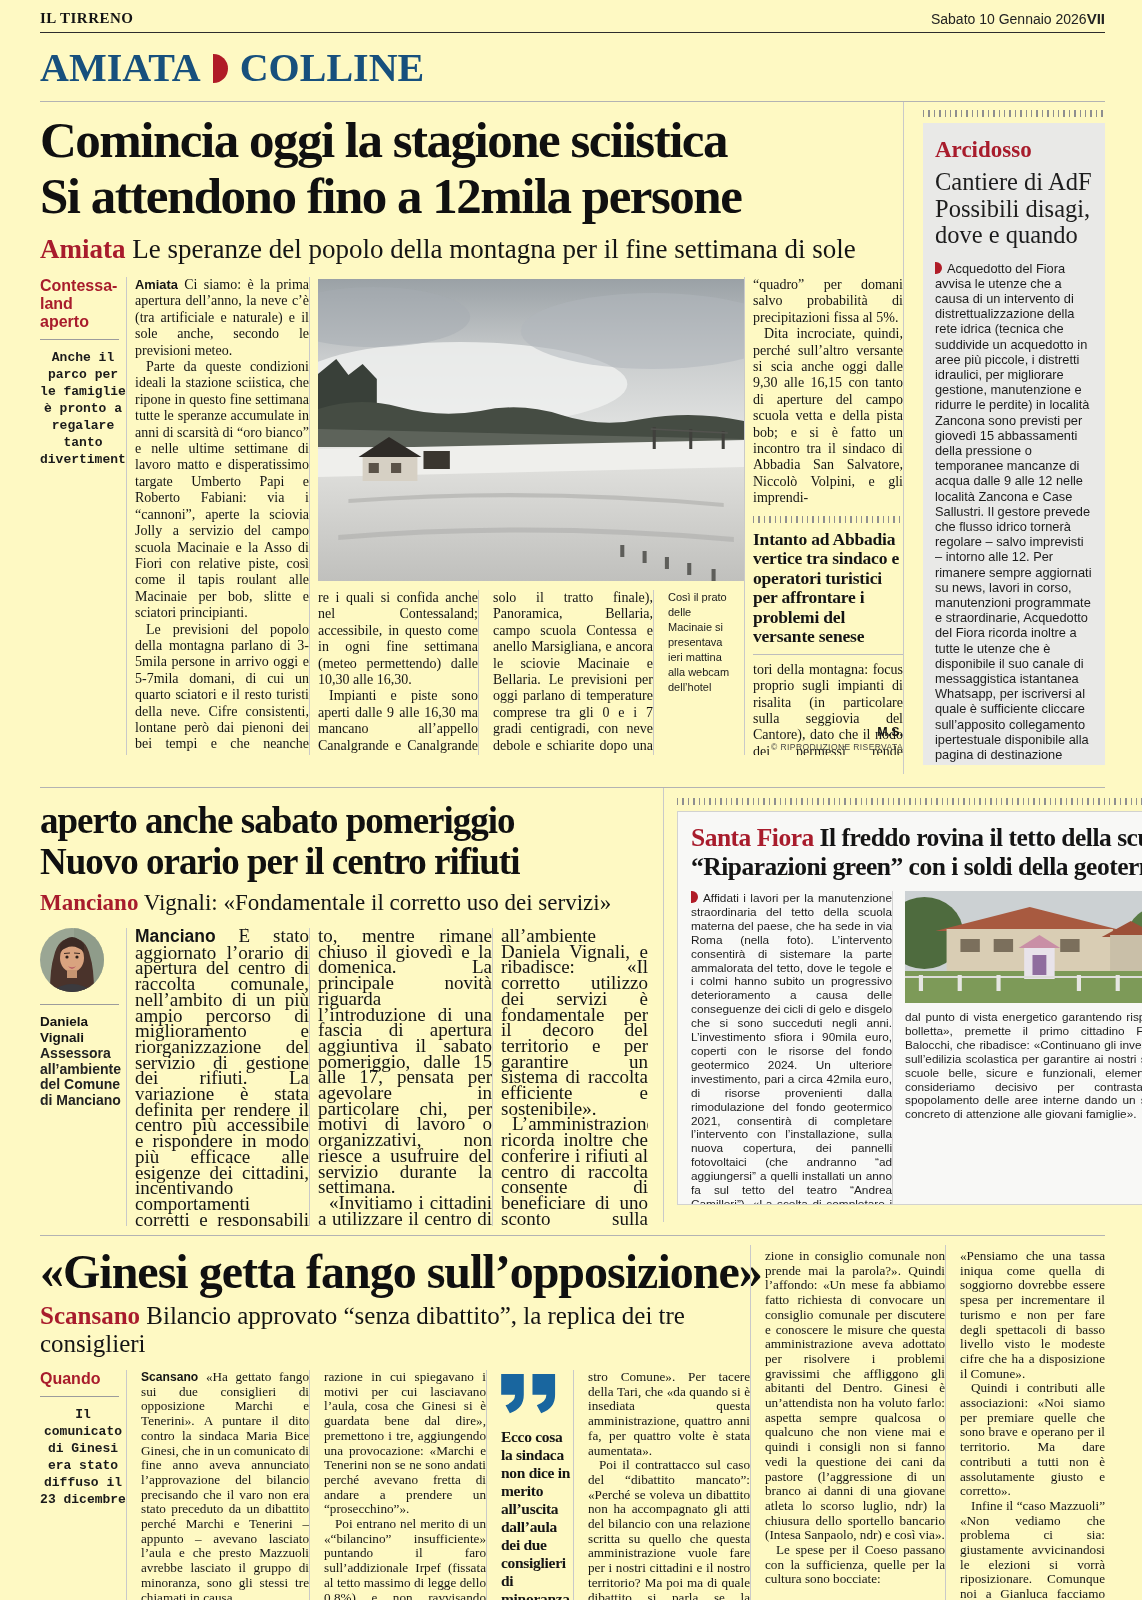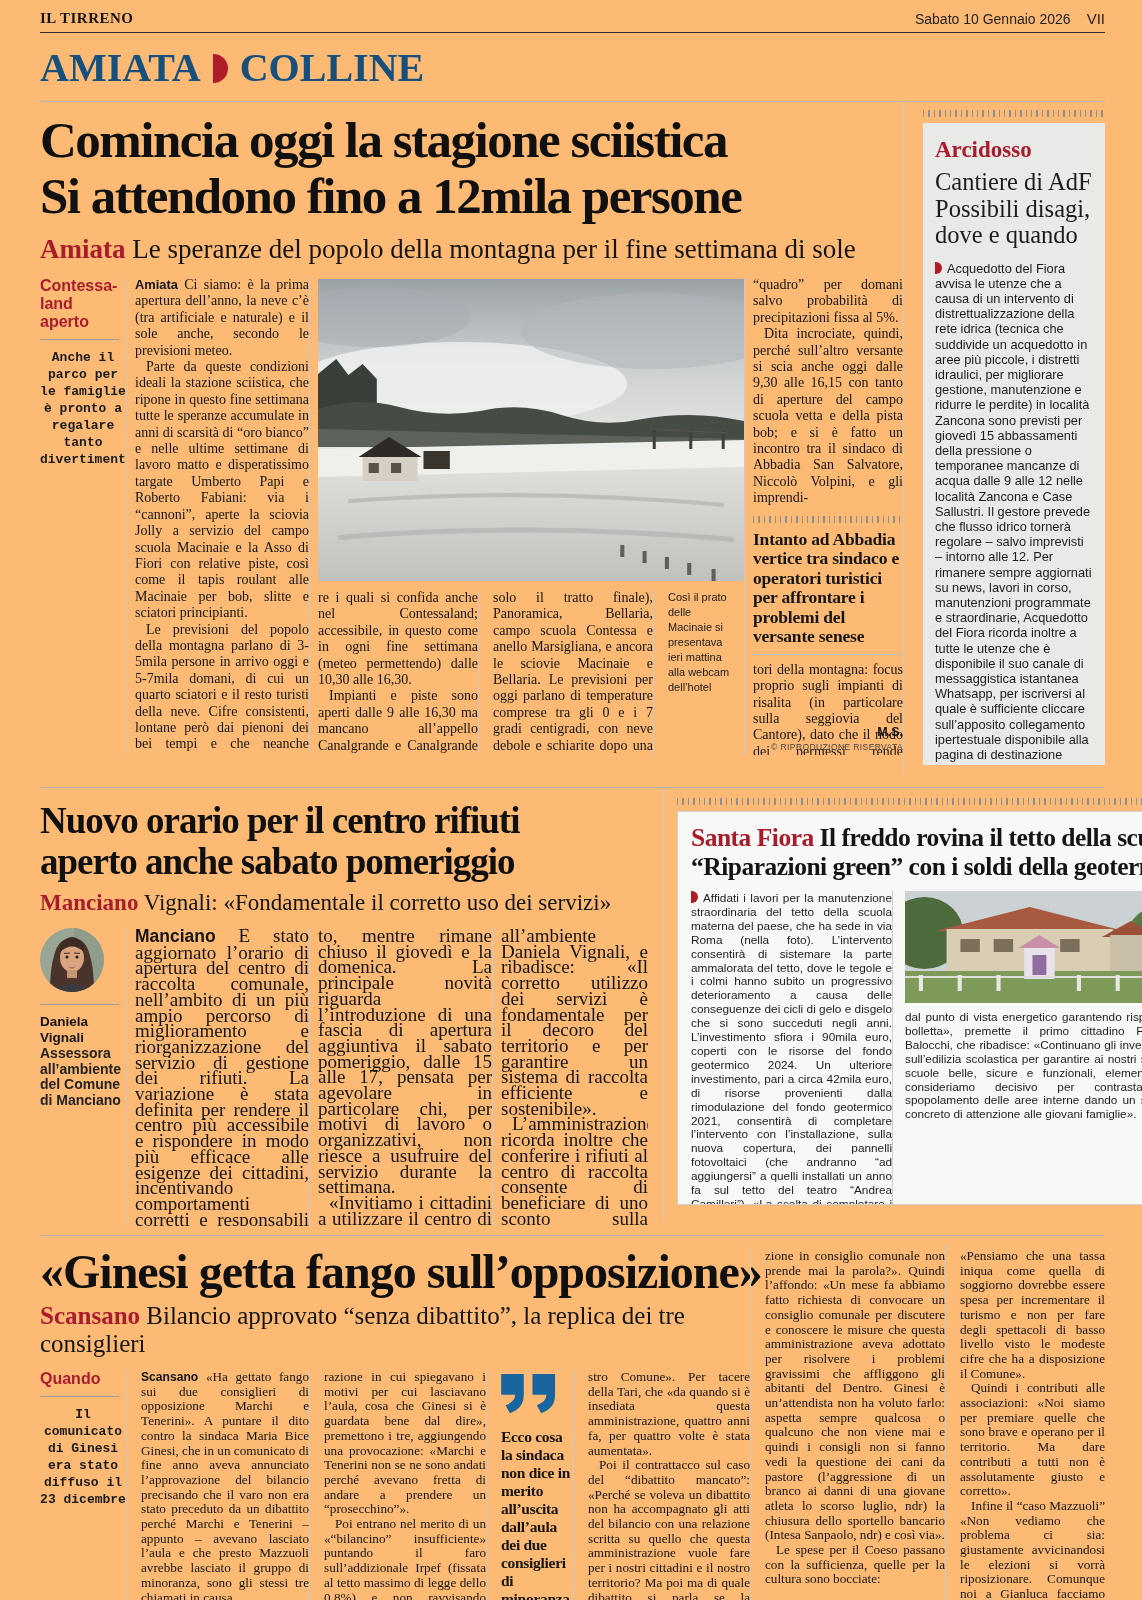--- a/index.html
+++ b/index.html
@@ -1,25 +1,25 @@
 <!DOCTYPE html>
 <html lang="it"><head>
 <meta charset="utf-8">
 <style>
   * { margin:0; padding:0; box-sizing:border-box; }
   body { background:#888; font-family:"Liberation Serif","DejaVu Serif",serif; }
-  .page { width:1142px; height:1600px; background:#fdba74; color:#141414;
+  .page { width:1142px; height:1600px; background:#fef9c3; color:#141414;
           padding:10px 37px 0 40px; overflow:hidden; position:relative; margin:0 auto; }
 
   
   .topbar { display:flex; justify-content:space-between; align-items:flex-end;
             border-bottom:1.5px solid #2d2d2d; padding-bottom:5px; }
   .masthead { font-family:"Liberation Serif",serif; font-weight:900; font-size:15px; letter-spacing:.5px; }
   .dateline { font-family:"Liberation Sans","DejaVu Sans",sans-serif; font-size:14px; color:#222; }
-  .dateline .pagenum { font-weight:400; margin-left:16px; font-size:15px; }
+  .dateline .pagenum { font-weight:700; font-size:15px; }
 
   
   .section-title { margin-top:15px; font-family:"Liberation Serif",serif; font-weight:800;
                    font-size:40px; line-height:40px; color:#17507d; letter-spacing:0; }
   .halfdisc { display:inline-block; width:15px; height:29px; background:#b01c27;
               border-radius:0 15px 15px 0; margin:0 12px; vertical-align:-2px; }
   .rule { border-top:1px solid #b3b3b3; margin-top:13px; }
 
   
   .red { color:#a81c2c; }
@@ -218,22 +218,22 @@
         <p class="sans-body"><span class="sbullet"></span><span>Acquedotto del Fiora avvisa le utenze che a causa di un intervento di distrettualizzazione della rete idrica (tecnica che suddivide un acquedotto in aree più piccole, i distretti idraulici, per migliorare gestione, manutenzione e ridurre le perdite) in località Zancona sono previsti per giovedì 15 abbassamenti della pressione o temporanee mancanze di acqua dalle 9 alle 12 nelle località Zancona e Case Sallustri. Il gestore prevede che flusso idrico tornerà regolare – salvo imprevisti – intorno alle 12. Per rimanere sempre aggiornati su news, lavori in corso, manutenzioni programmate e straordinarie, Acquedotto del Fiora ricorda inoltre a tutte le utenze che è disponibile il suo canale di messaggistica istantanea Whatsapp, per iscriversi al quale è sufficiente cliccare sull’apposito collegamento ipertestuale disponibile alla pagina di destinazione </span><b>www.fiora.it/news/adf-e-su-whatsapp-come iscriversi-e -faq/</b></p>
       </div>
     </aside>
   </section>
 
   <div class="rule"></div>
 
   <section class="mid">
     <div class="mid-left">
       <h2 class="mid-hl">
+        <span>aperto anche sabato pomeriggio</span>
         <span>Nuovo orario per il centro rifiuti</span>
-        <span>aperto anche sabato pomeriggio</span>
       </h2>
       <p class="mid-sf">
         <span class="kicker">Manciano</span>
         <span>Vignali: «Fondamentale il corretto uso dei servizi»</span>
       </p>
       <div class="man-body">
         <aside class="gcol">
           <div class="avatar">
             <svg viewBox="0 0 64 64" width="64" height="64">
               <rect width="64" height="64" fill="#9aa694"></rect>

